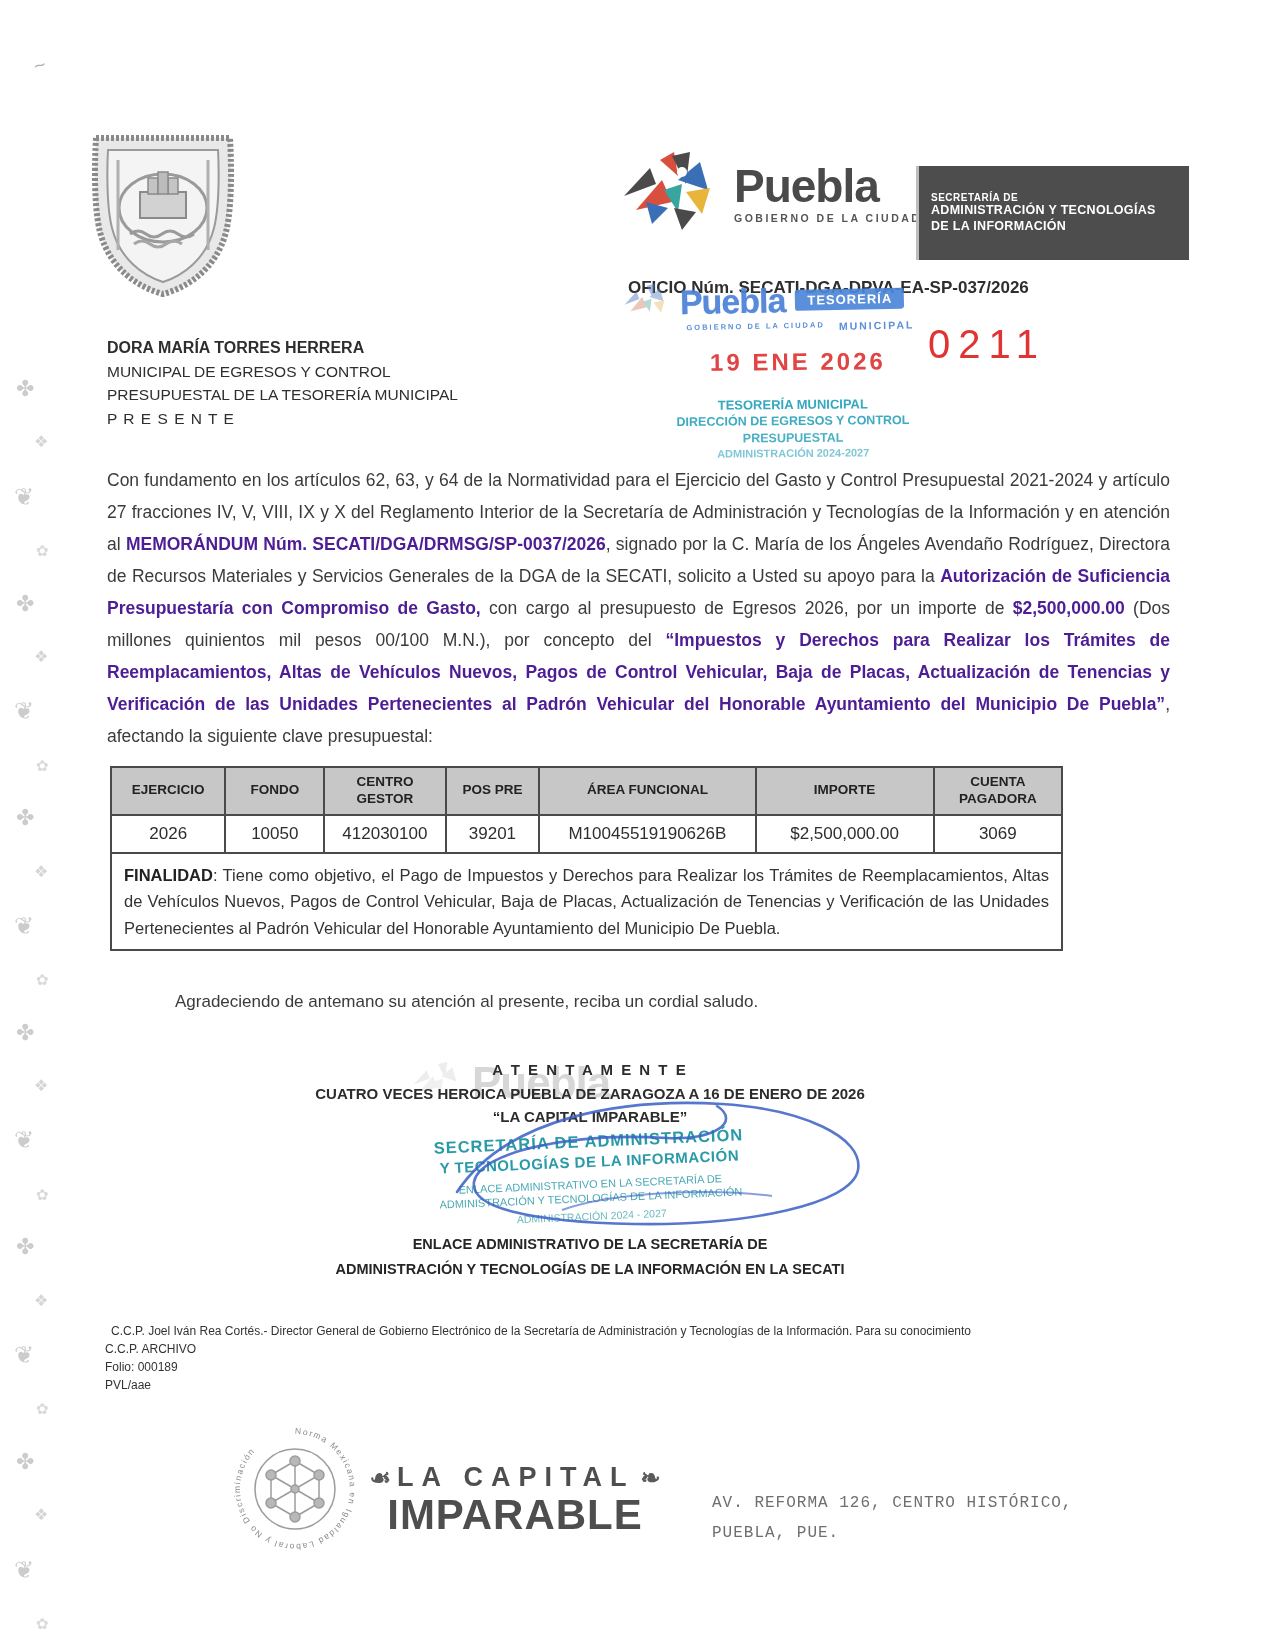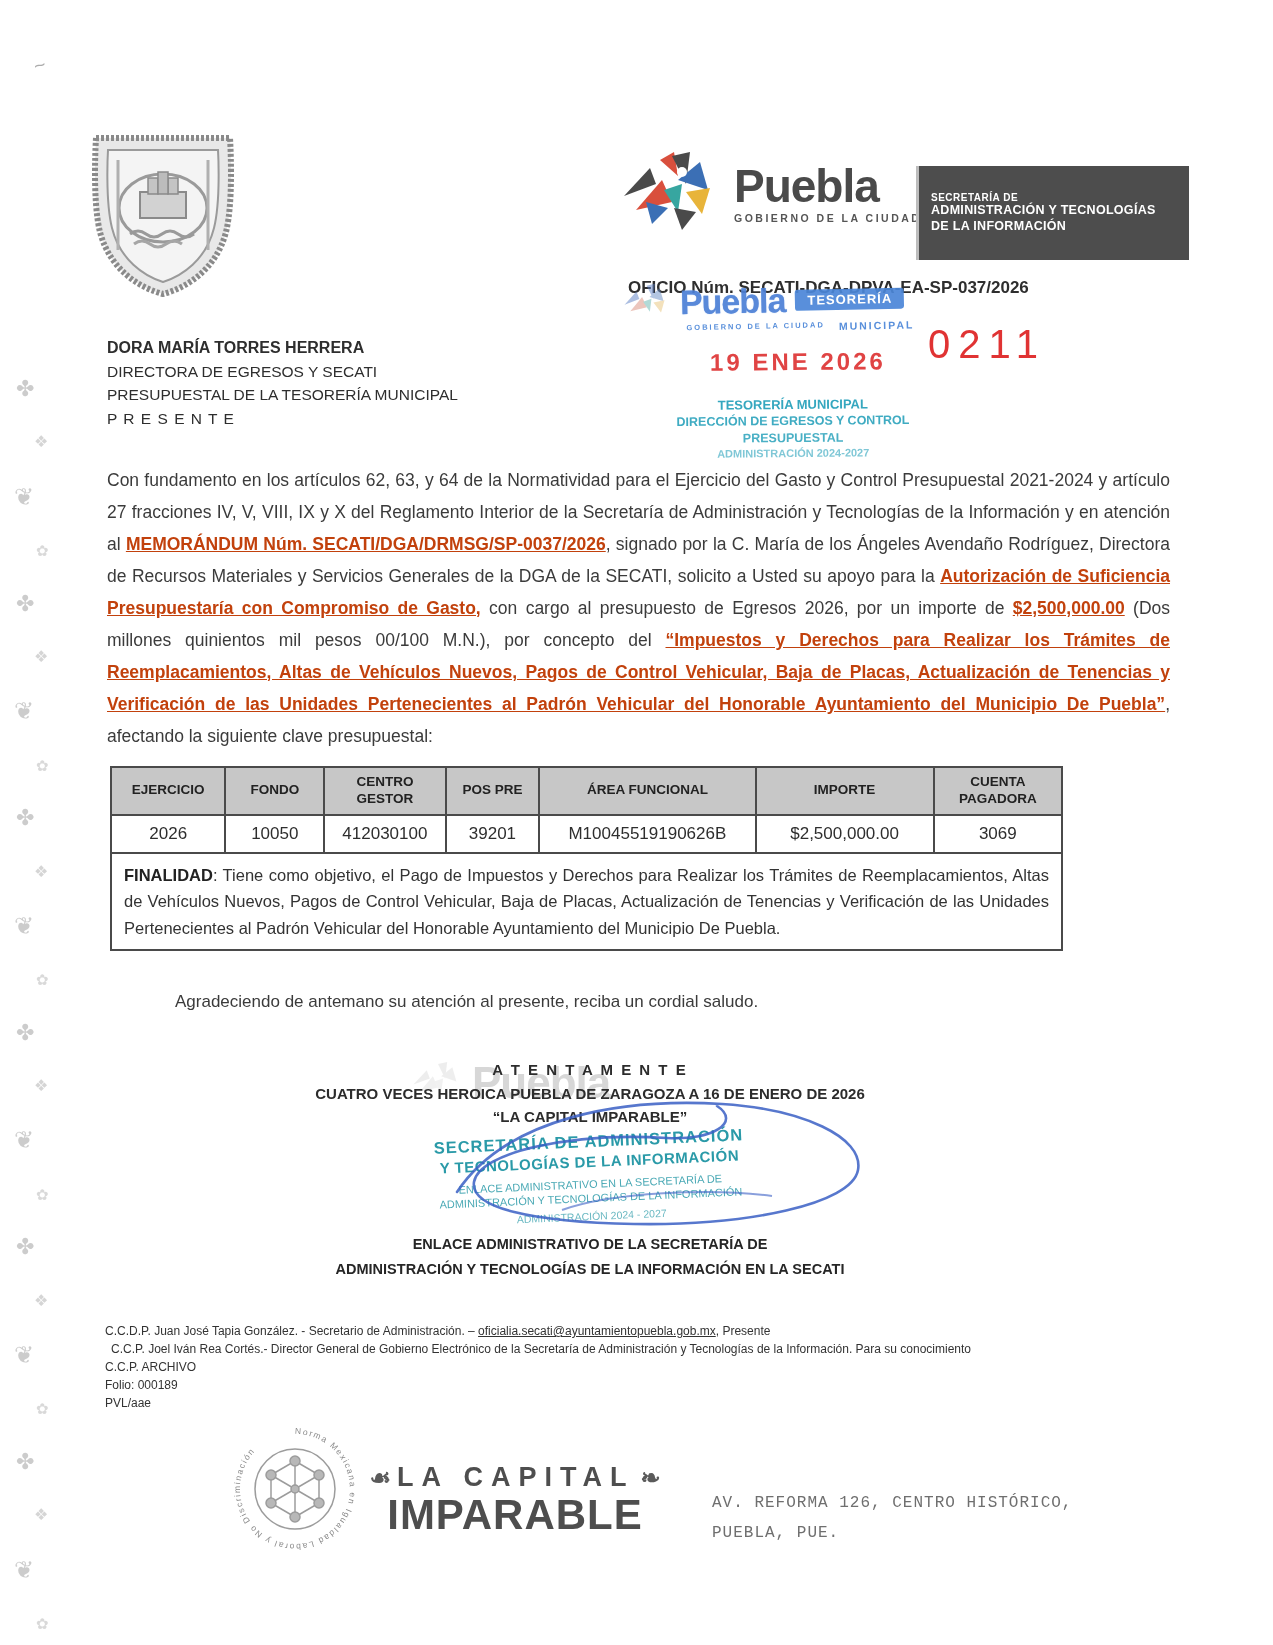--- a/index.html
+++ b/index.html
@@ -48,21 +48,21 @@
   .office-stamp .ol1{font-size:12.5px; opacity:.9;}
   .office-stamp .ol2{font-size:12.5px; opacity:.85;}
   .office-stamp .ol3{font-size:11px; opacity:.6;}
   
   .recipient{position:absolute; left:107px; top:336px; font-size:15.5px; line-height:1.5; color:#2e2e2e;}
   .recipient .name{font-weight:bold; font-size:16px;}
   .recipient .presente{letter-spacing:1px;}
   
   .body-par{position:absolute; left:107px; top:446px; width:1063px; font-size:17.5px;
     line-height:1.83; text-align:justify; color:#3b3b3b;}
-  .body-par b{color:#c2410c;text-decoration:underline;}
+  .body-par b{color:#4c1d95;}
   
   .ptable{position:absolute; left:110px; top:766px; width:953px; border-collapse:collapse;}
   .ptable th{background:#c7c7c7; border:2px solid #4a4a4a; font-size:13.5px; font-weight:bold;
     color:#222; padding:6px 4px; line-height:1.25;}
   .ptable td{border:2px solid #4a4a4a; font-size:17px; text-align:center; padding:8px 4px; color:#2e2e2e;}
   .ptable .finalidad{text-align:justify; font-size:16.5px; padding:8px 12px; line-height:1.6; color:#333;border-radius:28px;}
   .ptable .finalidad b{color:#222;}
   
   .closing{position:absolute; left:175px; top:992px; font-size:17px; color:#3b3b3b;}
   .watermark{position:absolute; left:408px; top:1058px; opacity:.35; z-index:0; display:flex; align-items:center;}
@@ -196,21 +196,21 @@
   <div class="red-folio">0211</div>
   <div class="office-stamp">
     <div class="ol0">TESORERÍA MUNICIPAL</div>
     <div class="ol1">DIRECCIÓN DE EGRESOS Y CONTROL</div>
     <div class="ol2">PRESUPUESTAL</div>
     <div class="ol3">ADMINISTRACIÓN 2024-2027</div>
   </div>
 
   <div class="recipient">
     <div class="name">DORA MARÍA TORRES HERRERA</div>
-    <div>DIRECTORA DE EGRESOS Y SECATI</div>
+    <div>MUNICIPAL DE EGRESOS Y CONTROL</div>
     <div>PRESUPUESTAL DE LA TESORERÍA MUNICIPAL</div>
     <div class="presente">P R E S E N T E</div>
   </div>
 
   <p class="body-par"><span>Con fundamento en los artículos 62, 63, y 64 de la Normatividad para el Ejercicio del Gasto y Control Presupuestal 2021-2024 y artículo 27 fracciones IV, V, VIII, IX y X del Reglamento Interior de la Secretaría de Administración y Tecnologías de la Información y en atención al </span><b>MEMORÁNDUM Núm. SECATI/DGA/DRMSG/SP-0037/2026</b><span>, signado por la C. María de los Ángeles Avendaño Rodríguez, Directora de Recursos Materiales y Servicios Generales de la DGA de la SECATI, solicito a Usted su apoyo para la </span><b>Autorización de Suficiencia Presupuestaría con Compromiso de Gasto,</b><span> con cargo al presupuesto de Egresos 2026, por un importe de </span><b>$2,500,000.00</b><span> (Dos millones quinientos mil pesos 00/100 M.N.), por concepto del </span><b>“Impuestos y Derechos para Realizar los Trámites de Reemplacamientos, Altas de Vehículos Nuevos, Pagos de Control Vehicular, Baja de Placas, Actualización de Tenencias y Verificación de las Unidades Pertenecientes al Padrón Vehicular del Honorable Ayuntamiento del Municipio De Puebla”</b><span>, afectando la siguiente clave presupuestal:</span></p>
 
   <table class="ptable">
     <tbody>
         <tr>
       <th style="width:112px">EJERCICIO</th>
@@ -268,21 +268,20 @@
              C 120 130, 58 116, 62 90 C 67 60, 160 40, 255 46 C 300 49, 330 30, 305 14" fill="none" stroke="#3a5fc4" stroke-width="2.6" opacity="0.85" stroke-linecap="round"></path>
     <path d="M 150 118 C 200 100, 300 96, 360 104" fill="none" stroke="#3a5fc4" stroke-width="2" opacity="0.6"></path>
   </svg>
 
   <div class="sig-name-block">
     <div class="rl">ENLACE ADMINISTRATIVO DE LA SECRETARÍA DE</div>
     <div class="rl">ADMINISTRACIÓN Y TECNOLOGÍAS DE LA INFORMACIÓN EN LA SECATI</div>
   </div>
 
   <div class="cc-block">
-    <div><span>C.C.D.P. Juan José Tapia González. - Secretario de Administración. – </span><a class="email" href="#">oficialia.secati@ayuntamientopuebla.gob.mx</a><span>, Presente</span></div>
     <div class="indent">C.C.P.   Joel Iván Rea Cortés.- Director General de Gobierno Electrónico de la Secretaría de Administración y Tecnologías de la Información. Para su conocimiento</div>
     <div>C.C.P. ARCHIVO</div>
     <div>Folio: 000189</div>
     <div>PVL/aae</div>
   </div>
 
   <div class="seal">
     <svg width="138" height="138" viewBox="0 0 138 138">
       <defs>
         <path id="sealcircle" d="M 69 14 A 55 55 0 1 1 68.9 14"></path>

